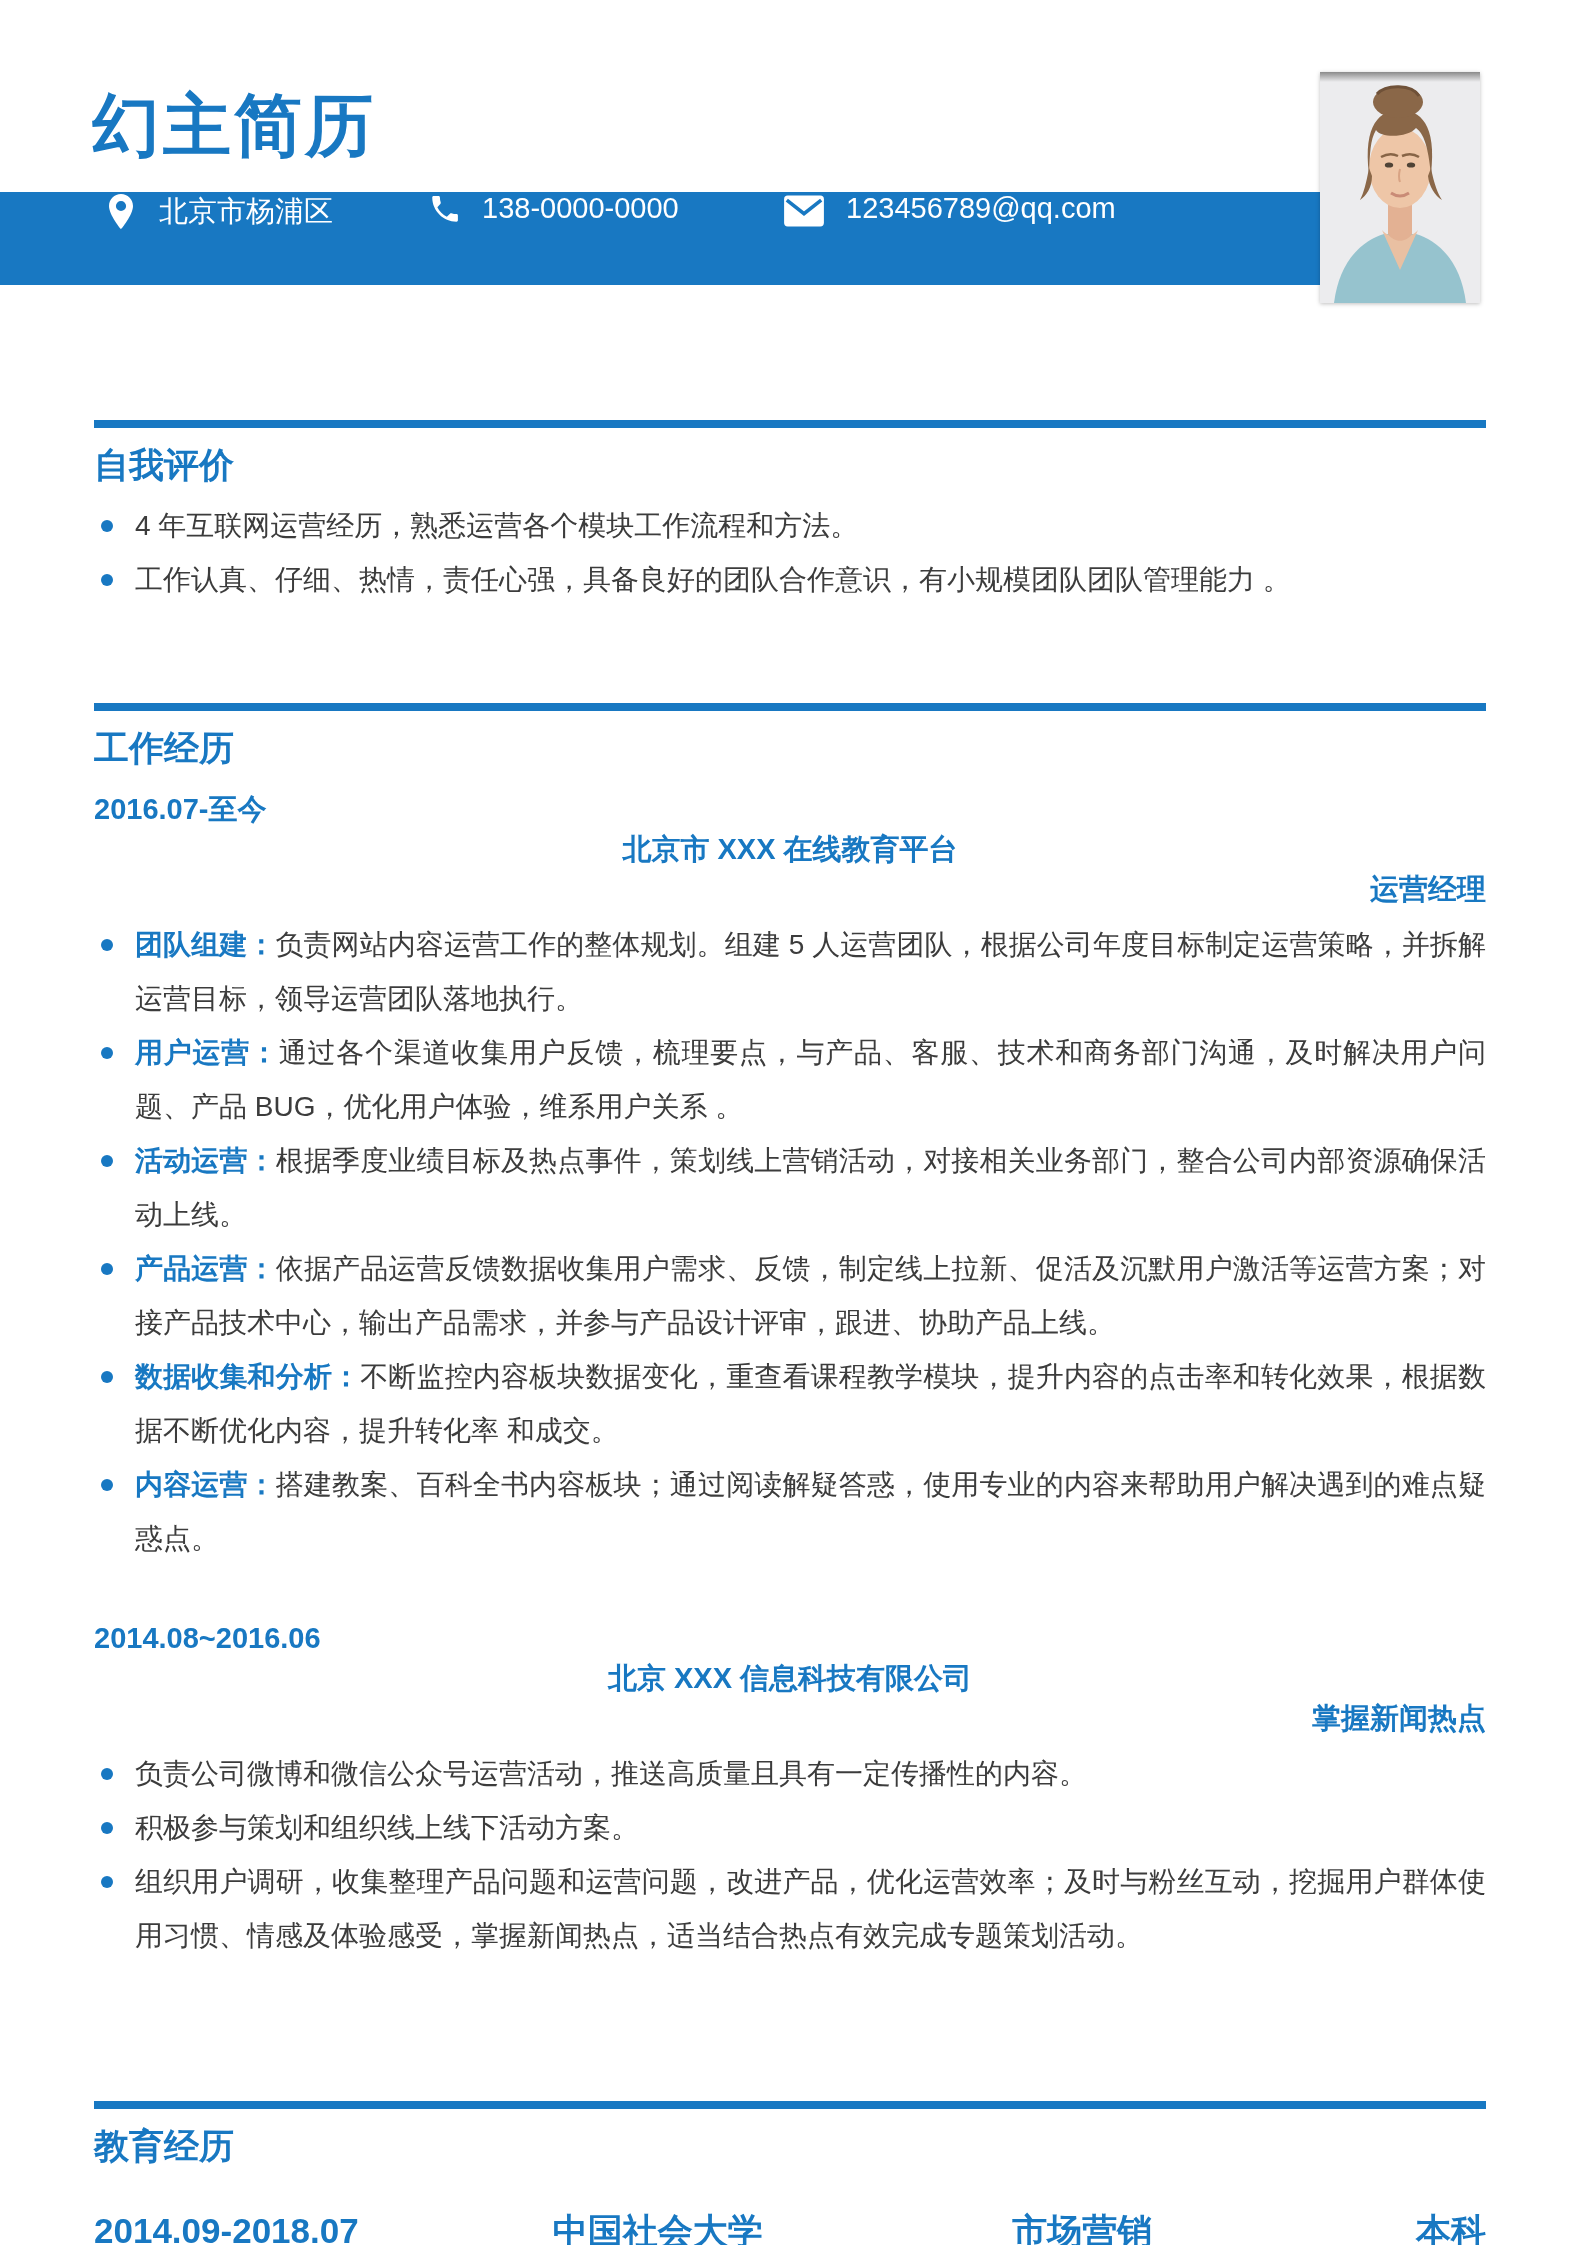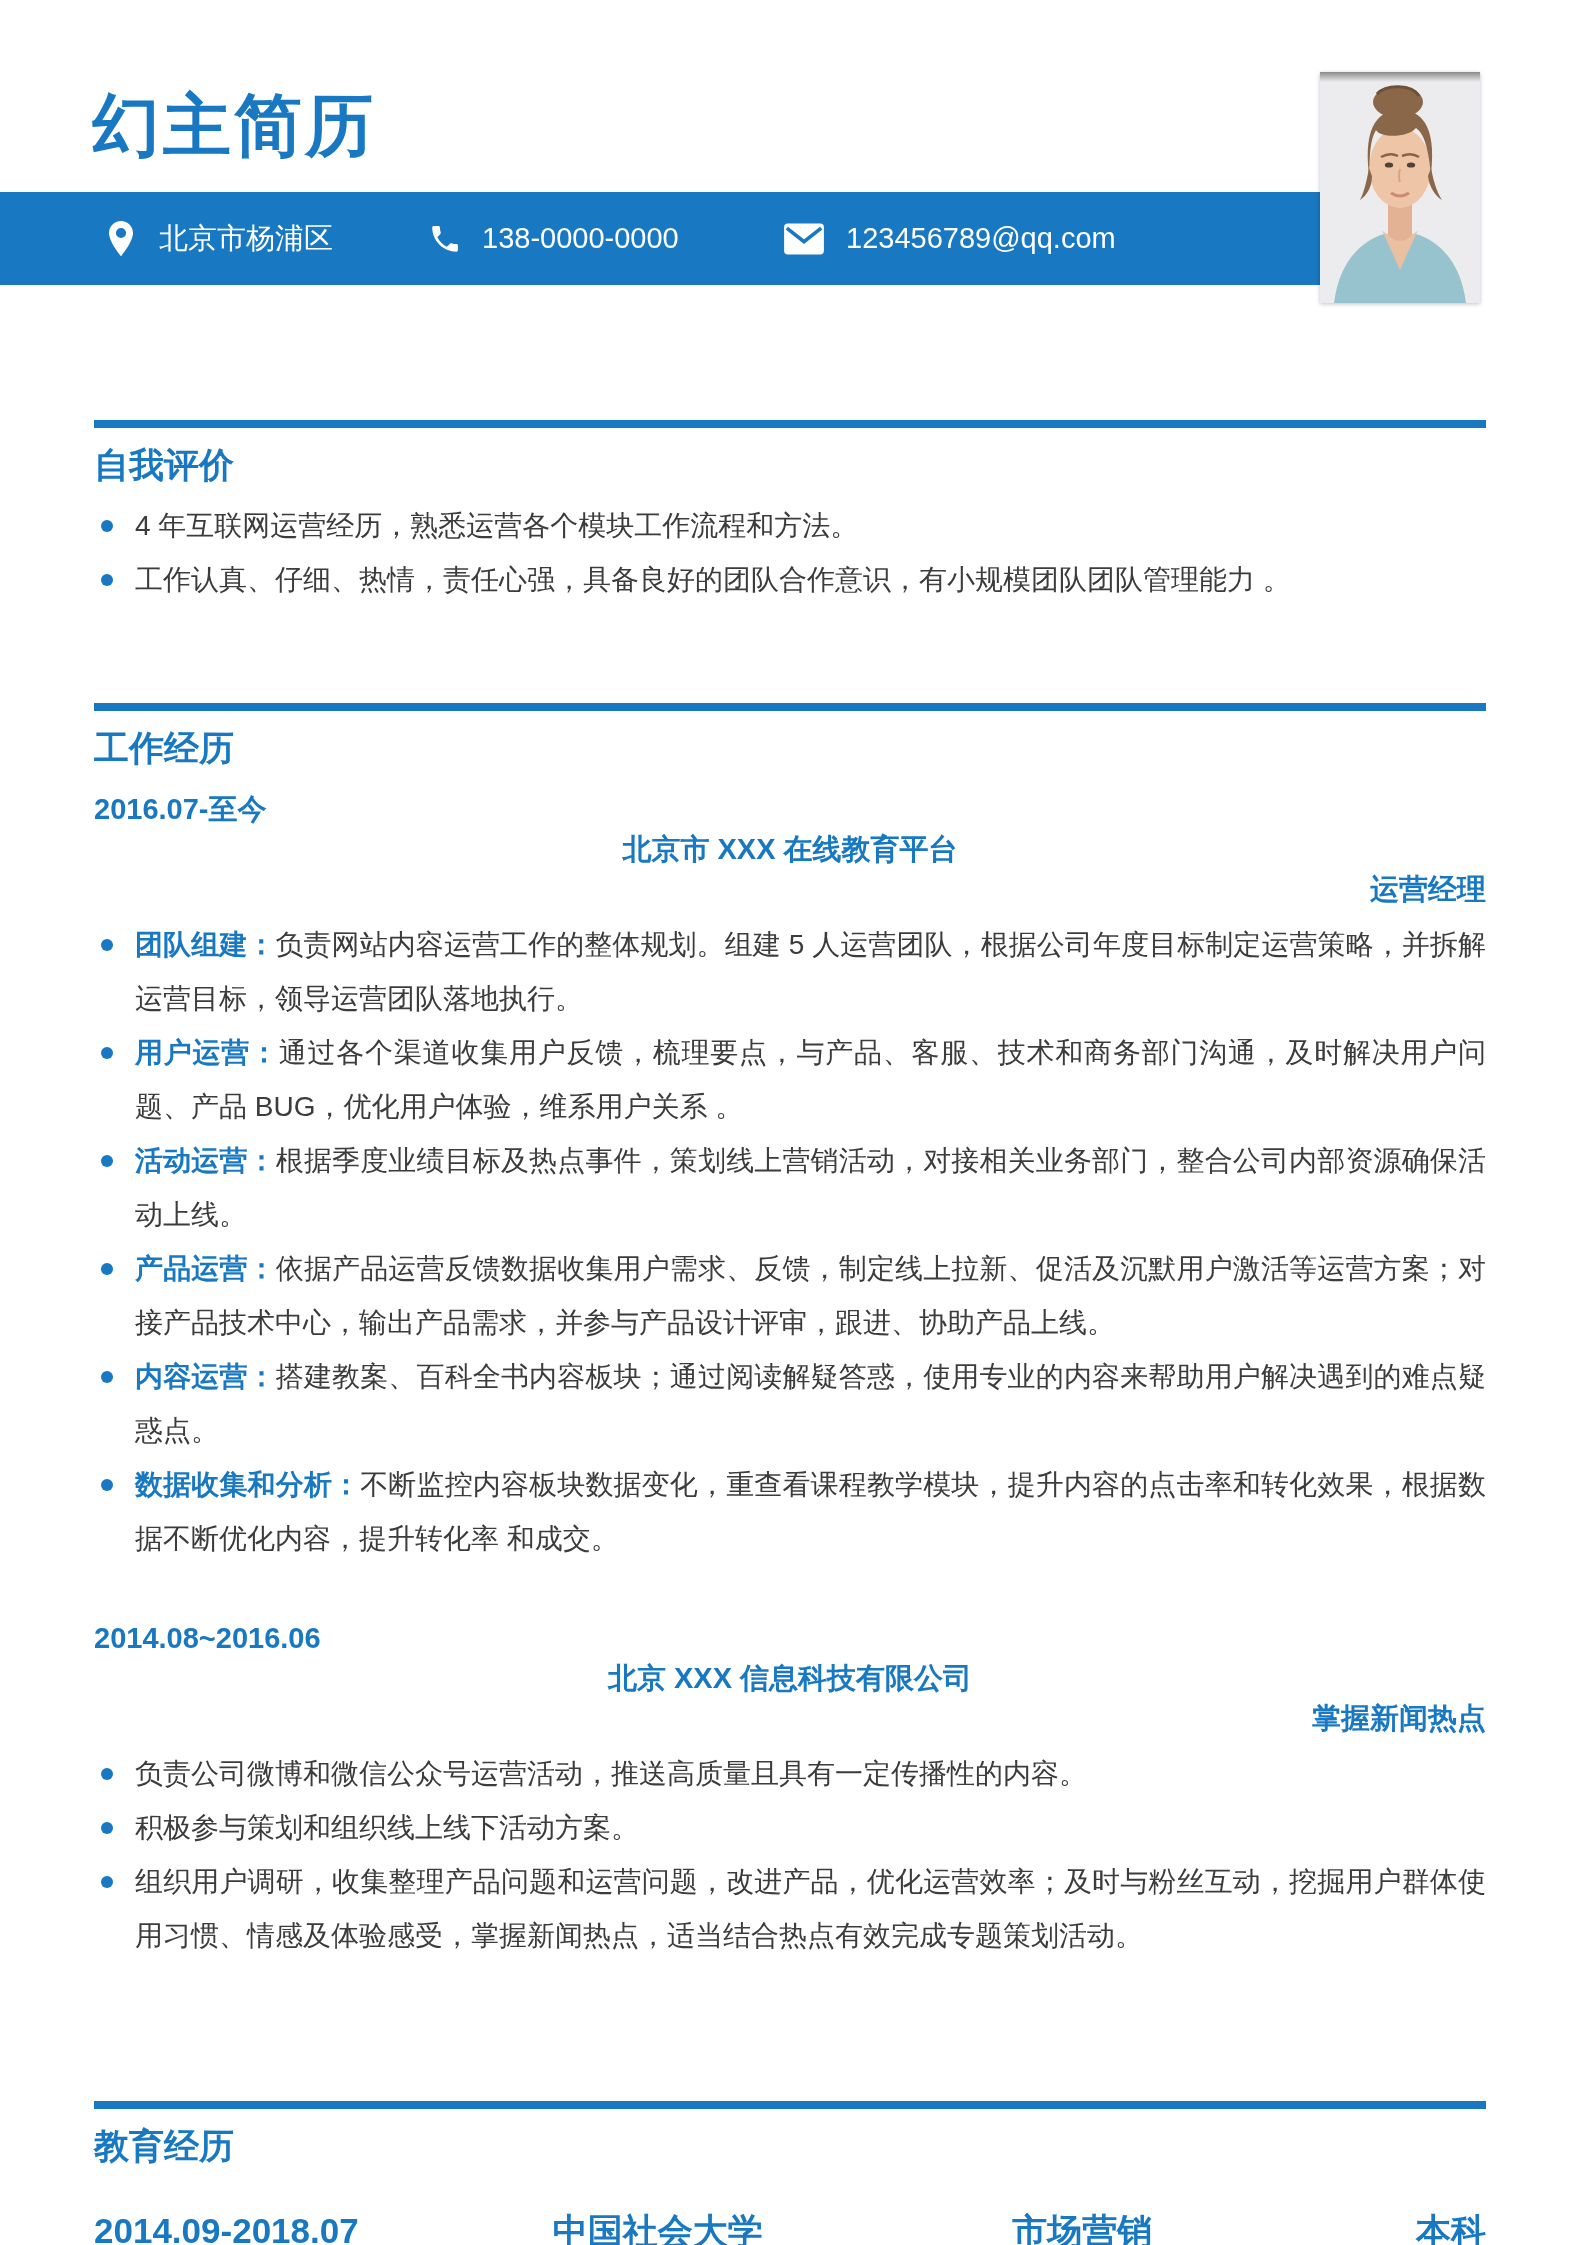--- a/index.html
+++ b/index.html
@@ -17,21 +17,21 @@
     position: absolute; left: 92px; top: 88px; margin: 0;
     font-size: 68px; line-height: 1.1; font-weight: 900;
     color: var(--blue); letter-spacing: 3px;
   }
   .contact-bar {
     position: absolute; left: 0; top: 192px; width: 100%; height: 93px;
     background: var(--blue);
   }
   .contact-item {
     position: absolute; top: 0; height: 100%;
-    display: flex; align-items: center; gap: 20px;
+    display: flex; gap: 20px;
     color: #fff; font-size: 29px;
   }
   .contact-item.loc { left: 103px; }
   .contact-item.ph  { left: 428px; }
   .contact-item.em  { left: 782px; }
   .contact-item svg { display: block; }
 
   .photo {
     position: absolute; left: 1320px; top: 72px; width: 160px; height: 231px;
     box-shadow: 0 1px 4px rgba(0,0,0,0.25);
@@ -153,22 +153,22 @@
       <div class="job-header">
         <span class="period">2016.07-至今</span>
         <span class="company">北京市 XXX 在线教育平台</span>
         <span class="position">运营经理</span>
       </div>
       <ul class="bullets">
           <li><span class="blabel">团队组建：</span>负责网站内容运营工作的整体规划。组建 5 人运营团队，根据公司年度目标制定运营策略，并拆解运营目标，领导运营团队落地执行。</li>
           <li><span class="blabel">用户运营：</span>通过各个渠道收集用户反馈，梳理要点，与产品、客服、技术和商务部门沟通，及时解决用户问题、产品 BUG，优化用户体验，维系用户关系 。</li>
           <li><span class="blabel">活动运营：</span>根据季度业绩目标及热点事件，策划线上营销活动，对接相关业务部门，整合公司内部资源确保活动上线。</li>
           <li><span class="blabel">产品运营：</span>依据产品运营反馈数据收集用户需求、反馈，制定线上拉新、促活及沉默用户激活等运营方案；对接产品技术中心，输出产品需求，并参与产品设计评审，跟进、协助产品上线。</li>
+          <li><span class="blabel">数据收集和分析：</span>不断监控内容板块数据变化，重查看课程教学模块，提升内容的点击率和转化效果，根据数据不断优化内容，提升转化率 和成交。</li>
           <li><span class="blabel">内容运营：</span>搭建教案、百科全书内容板块；通过阅读解疑答惑，使用专业的内容来帮助用户解决遇到的难点疑惑点。</li>
-          <li><span class="blabel">数据收集和分析：</span>不断监控内容板块数据变化，重查看课程教学模块，提升内容的点击率和转化效果，根据数据不断优化内容，提升转化率 和成交。</li>
         </ul>
 
       <div class="job-header second">
         <span class="period">2014.08~2016.06</span>
         <span class="company">北京 XXX 信息科技有限公司</span>
         <span class="position">掌握新闻热点</span>
       </div>
       <ul class="bullets">
           <li>负责公司微博和微信公众号运营活动，推送高质量且具有一定传播性的内容。</li>
           <li>积极参与策划和组织线上线下活动方案。</li>

